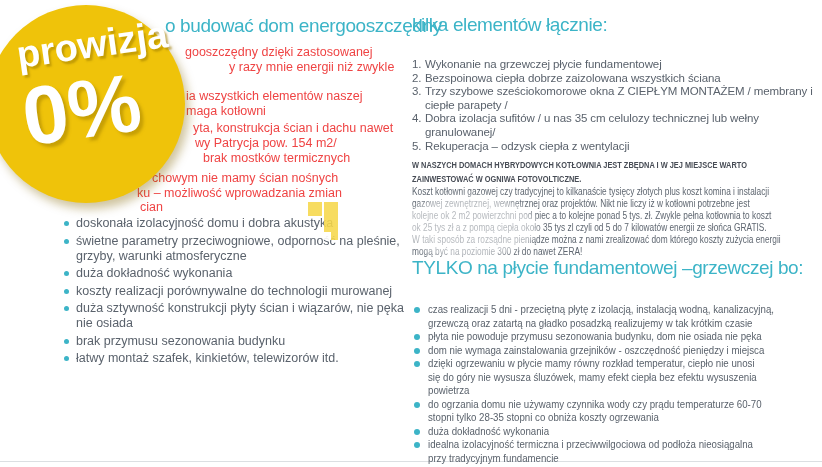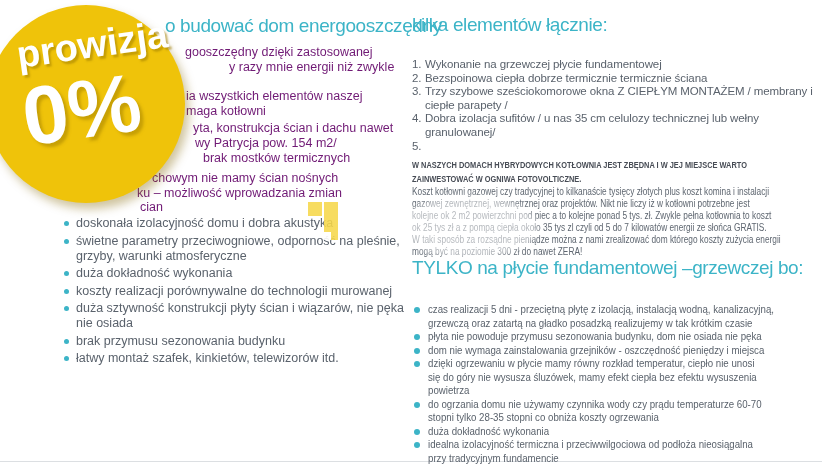--- a/index.html
+++ b/index.html
@@ -1,21 +1,21 @@
 <!DOCTYPE html>
 <html><head>
 <meta charset="utf-8">
 <style>
   html,body{margin:0;padding:0;background:#fff;}
   .page{position:relative;width:822px;height:467px;background:#fff;overflow:hidden;
         font-family:"Liberation Sans","DejaVu Sans",sans-serif;color:#5A626C;}
   
   .h-cyan{color:#3CB4C7;font-size:19px;font-weight:400;letter-spacing:-0.4px;line-height:20px;white-space:nowrap;}
   
-  .frag{position:absolute;font-size:12.5px;line-height:15px;white-space:nowrap;color:#701a75;z-index:2;}
+  .frag{position:absolute;font-size:12.5px;line-height:15px;white-space:nowrap;color:#ef4444;z-index:2;}
   .frag-h{position:absolute;z-index:2;}
   
   .lbullets{position:absolute;left:64px;top:216px;width:350px;z-index:2;font-size:12.5px;line-height:15px;}
   .lb{position:relative;padding-left:12px;margin-bottom:2.5px;}
   .lb .dot{position:absolute;left:0;top:5px;width:5px;height:5px;border-radius:50%;background:#3CB4C7;}
   
   .rc-h1{position:absolute;left:412px;top:15px;z-index:2;}
   .numlist{position:absolute;left:412px;top:58px;width:400px;z-index:2;font-size:11.5px;line-height:13.6px;letter-spacing:-0.1px;}
   .nitem{display:flex;}
   .nitem .num{width:13px;flex:none;}
@@ -94,39 +94,42 @@
   <div class="numlist">
     <div class="nitem">
         <span class="num">1.</span>
         <span>
           <span class="nowrap">Wykonanie na grzewczej płycie fundamentowej</span>
         </span>
       </div>
     <div class="nitem">
         <span class="num">2.</span>
         <span>
-          <span class="nowrap">Bezspoinowa ciepła dobrze termicznie termicznie ściana</span>
+          <span class="nowrap">Bezspoinowa ciepła dobrze zaizolowana wszystkich ściana</span>
         </span>
       </div>
     <div class="nitem">
         <span class="num">3.</span>
         <span>
           <span class="nowrap">Trzy szybowe sześciokomorowe okna Z CIEPŁYM MONTAŻEM / membrany i</span>
           <span class="nowrap">ciepłe parapety /</span>
         </span>
       </div>
     <div class="nitem">
         <span class="num">4.</span>
         <span>
           <span class="nowrap">Dobra izolacja sufitów / u nas 35 cm celulozy technicznej lub wełny</span>
           <span class="nowrap">granulowanej/</span>
         </span>
       </div>
     <div class="nitem">
         <span class="num">5.</span>
+        <span>
+          <span class="nowrap">Rekuperacja – odzysk ciepła z wentylacji</span>
+        </span>
       </div>
   </div>
 
   <div class="boldnote">
     <span class="sx78 nowrap">W NASZYCH DOMACH HYBRYDOWYCH KOTŁOWNIA JEST ZBĘDNA I W JEJ MIEJSCE WARTO</span>
     <span class="sx78 nowrap">ZAINWESTOWAĆ W OGNIWA FOTOVOLTICZNE.</span>
   </div>
 
   <div class="para">
     <span class="sx83 nowrap">Koszt kotłowni gazowej czy tradycyjnej to kilkanaście tysięcy złotych plus koszt komina i instalacji</span>

